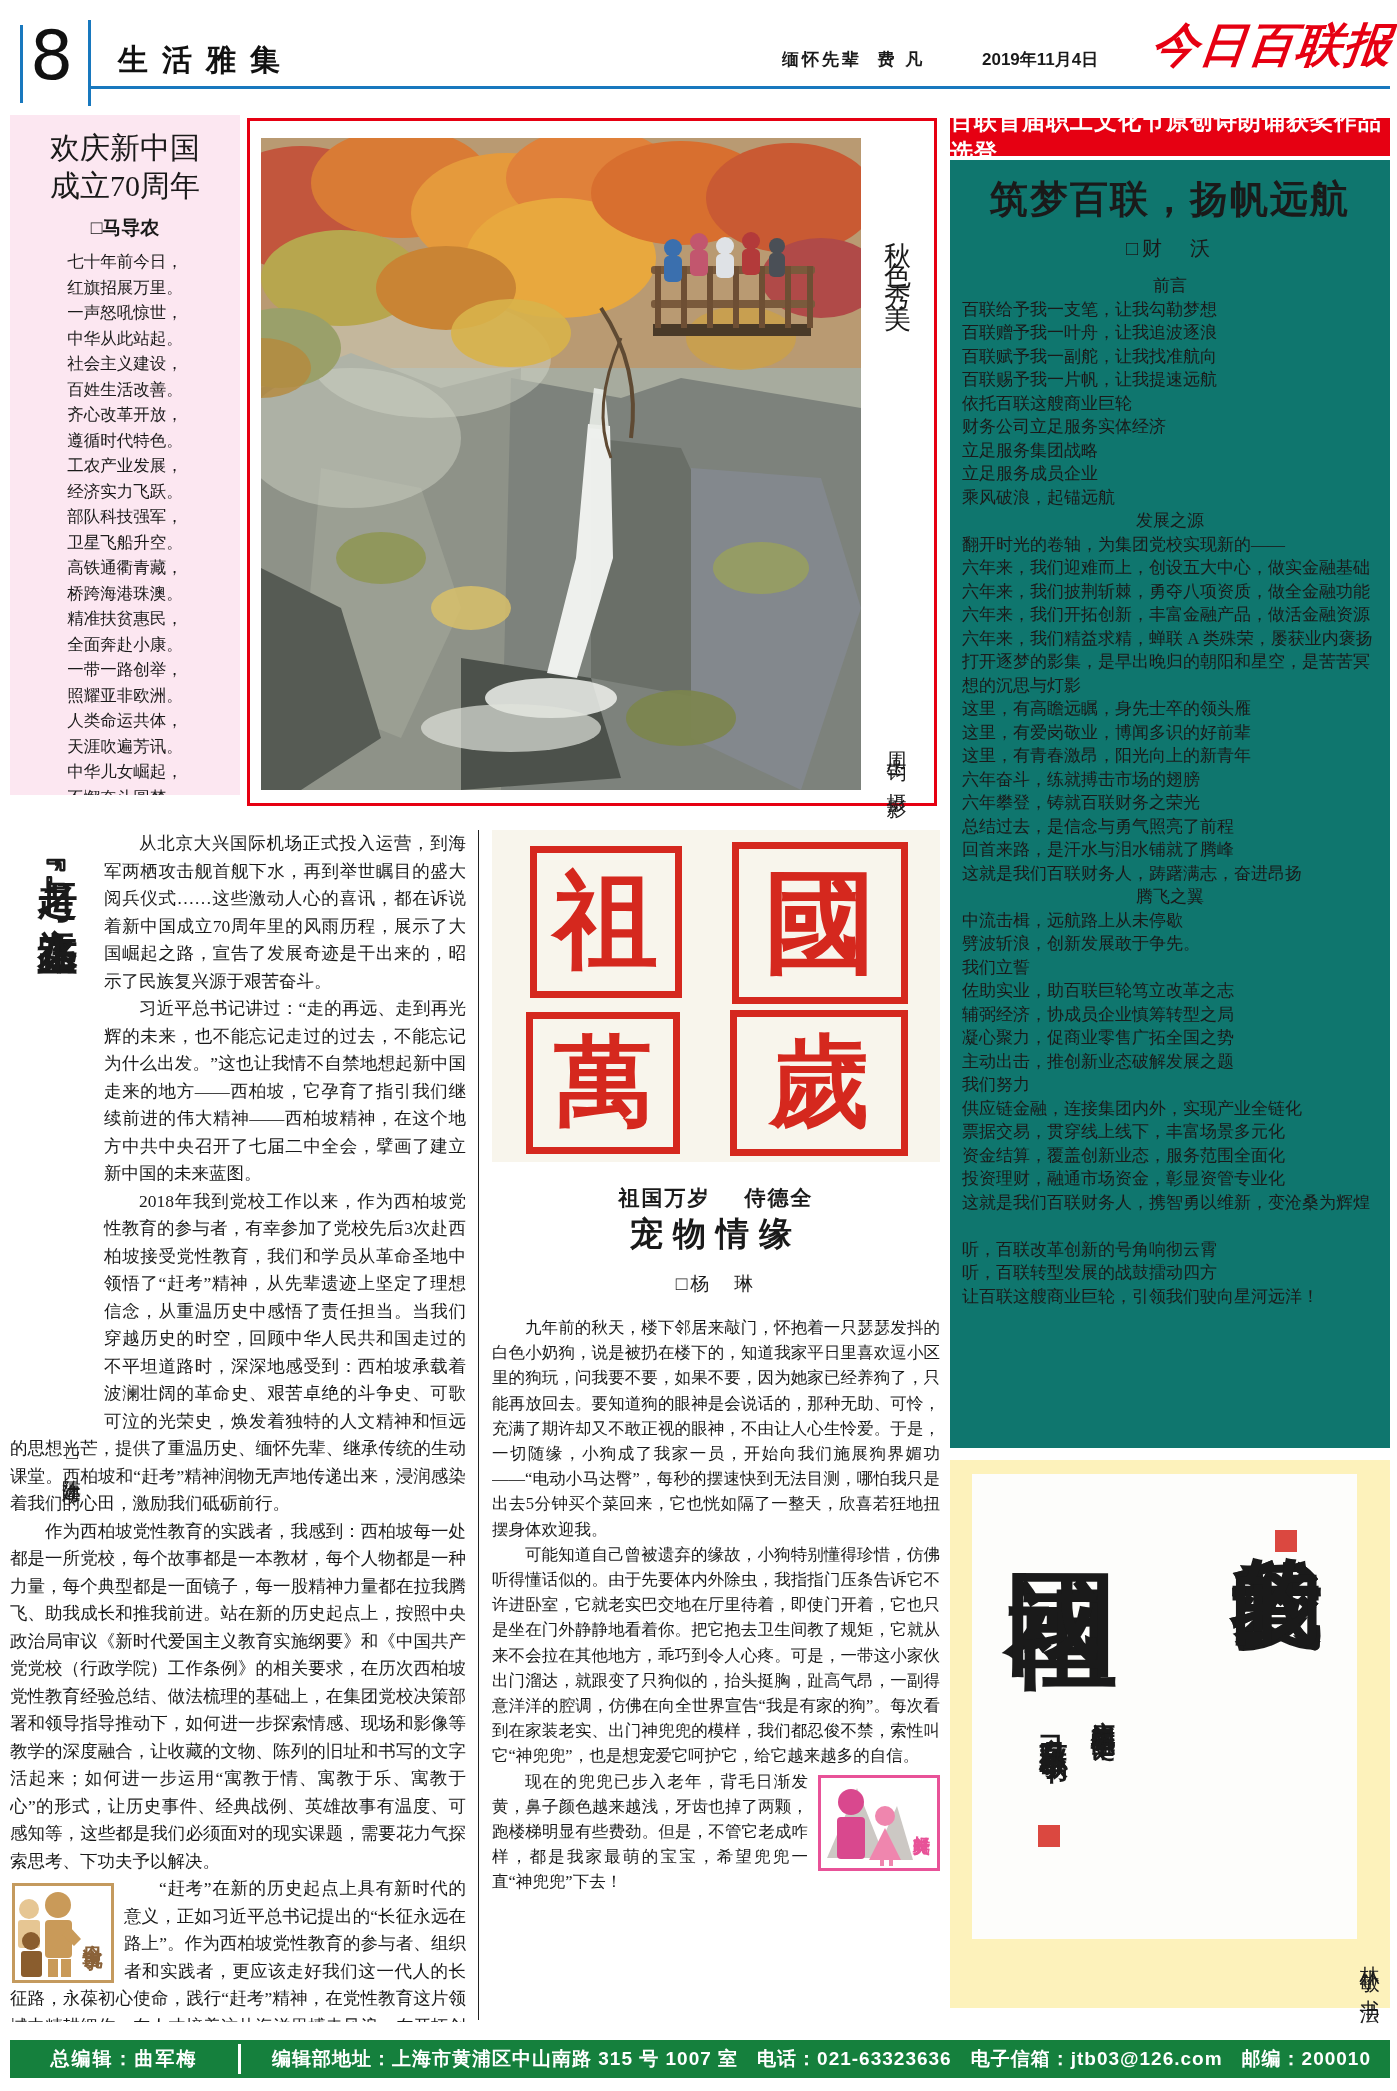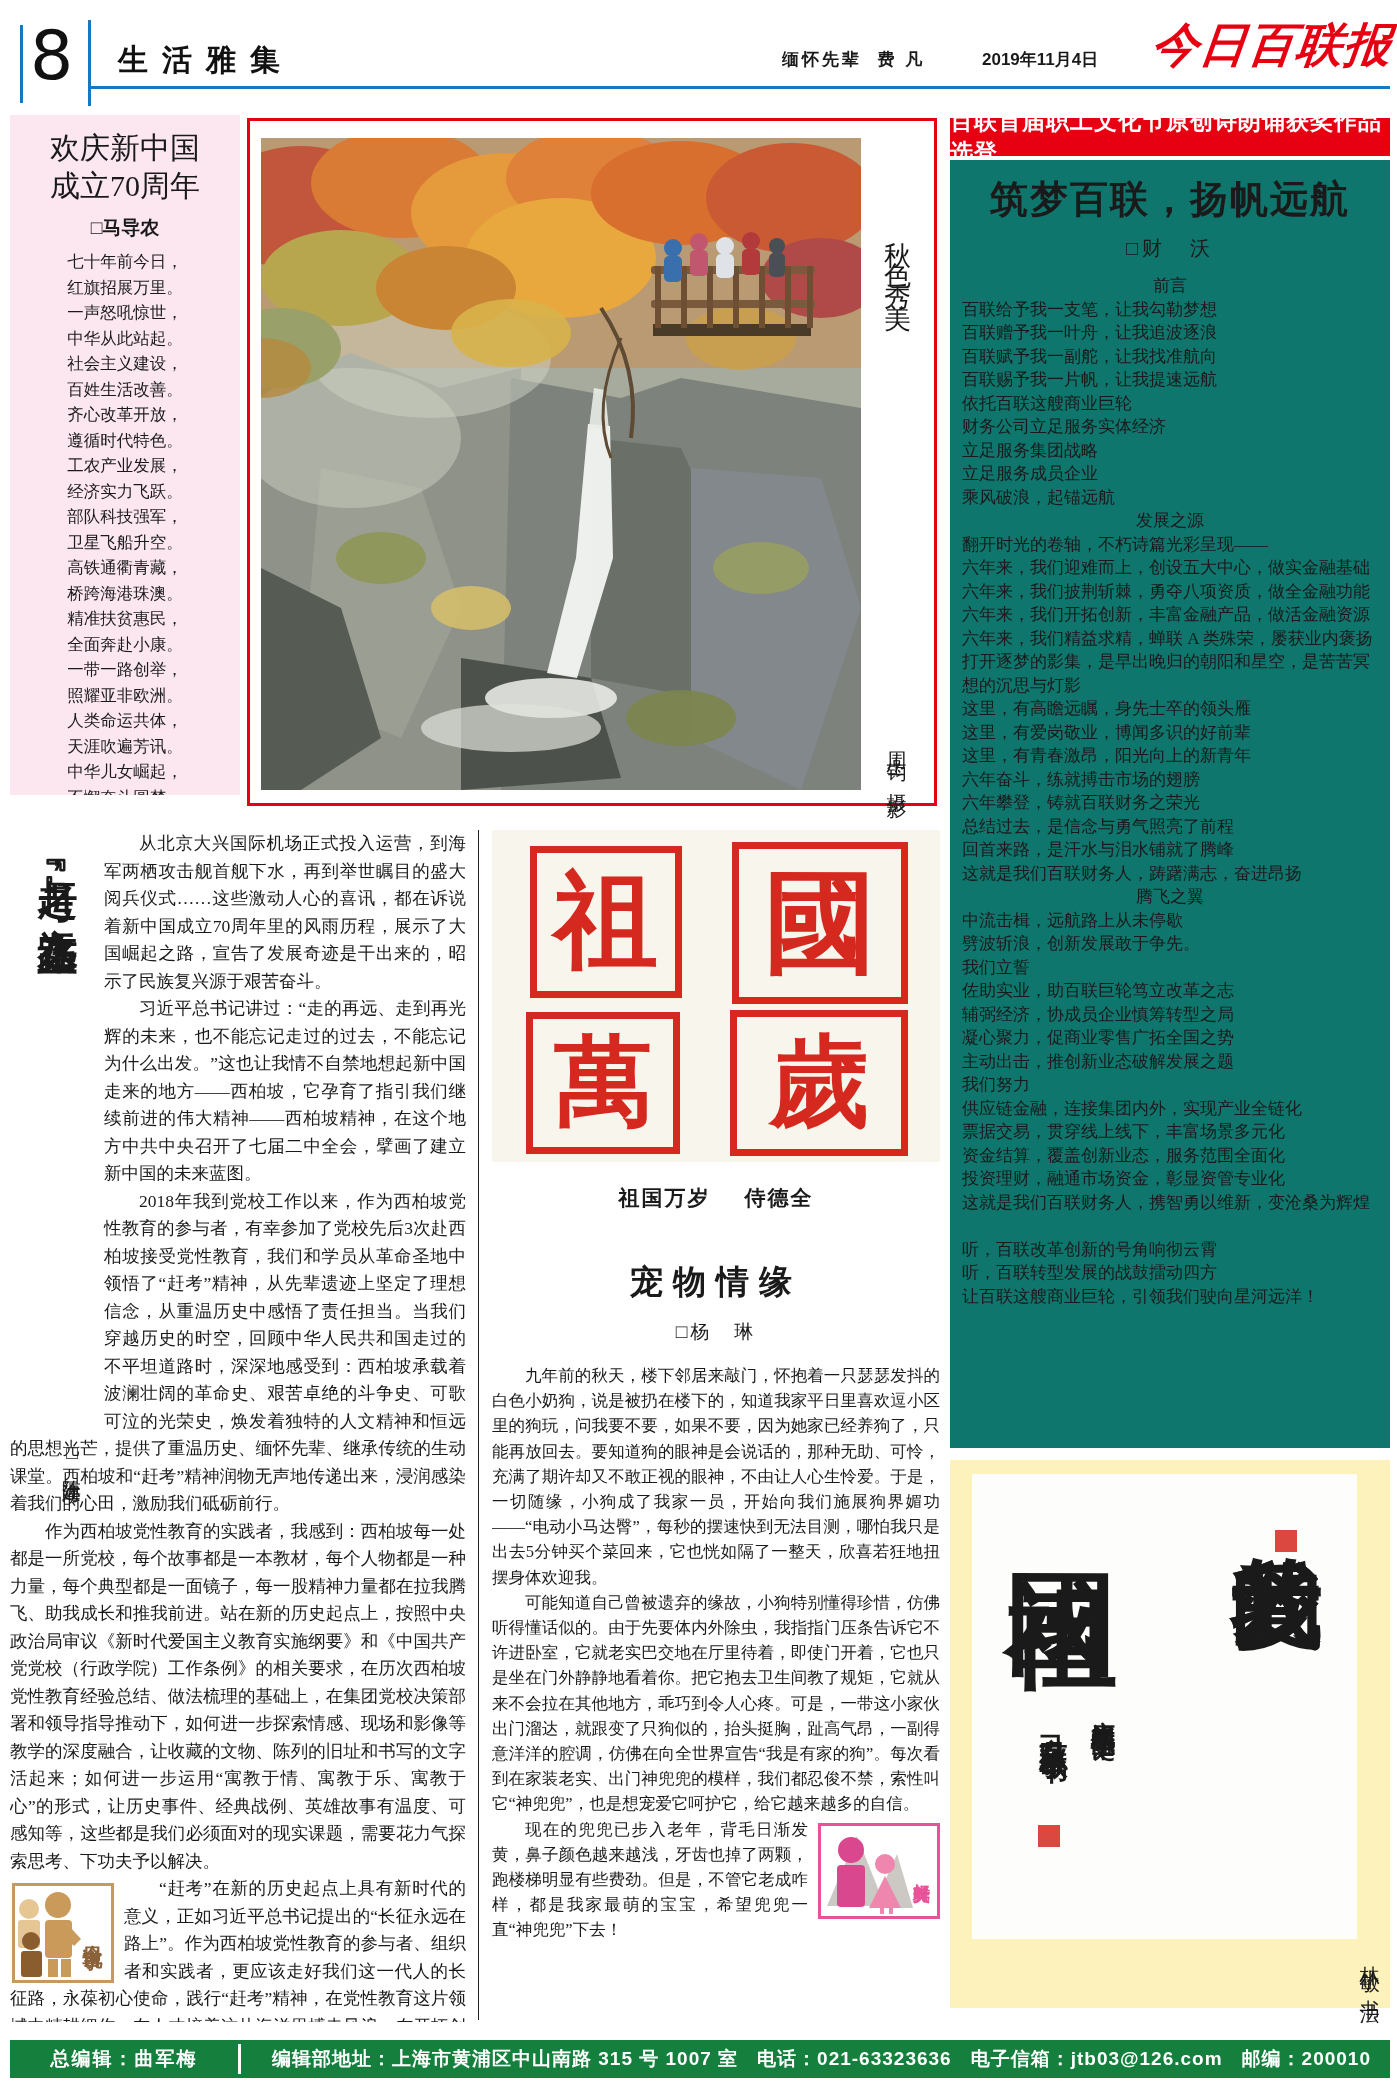--- a/index.html
+++ b/index.html
@@ -75,21 +75,21 @@
           font-family:"Liberation Sans","DejaVu Sans",sans-serif;}
 
   
   .pet-col{position:absolute;left:492px;top:830px;width:448px;height:1192px;overflow:hidden;}
   .seal-panel{position:relative;width:448px;height:332px;background:#f8f5ec;}
   .seal{position:absolute;border:7px solid #d5281e;color:#d5281e;display:flex;align-items:center;
         justify-content:center;font-weight:bold;box-sizing:border-box;}
   .seal-caption{text-align:center;font-size:21px;font-weight:bold;margin-top:22px;letter-spacing:2px;
         font-family:"Liberation Sans","DejaVu Sans",sans-serif;}
   .seal-caption .sp{display:inline-block;width:34px;}
-  .pet-title{text-align:center;font-size:33px;font-weight:bold;letter-spacing:10px;margin-top:48px;}
+  .pet-title{text-align:center;font-size:33px;font-weight:bold;letter-spacing:10px;}
   .pet-author{text-align:center;font-size:19px;margin-top:14px;letter-spacing:3px;}
   .pet-body{margin-top:18px;font-size:16.5px;line-height:25.2px;text-align:justify;}
   .pet-body p{margin:0;text-indent:2em;}
   .logo-nice{float:right;width:122px;height:96px;border:3px solid #e85298;box-sizing:border-box;
         margin:6px 0 0 10px;display:flex;align-items:center;background:#fff;}
   .logo-nice .lab{writing-mode:vertical-rl;text-orientation:upright;font-size:17px;font-weight:bold;
         color:#e85298;margin-right:3px;line-height:1;
         font-family:"Liberation Sans","DejaVu Sans",sans-serif;}
 
   
@@ -234,21 +234,21 @@
         <div>百联给予我一支笔，让我勾勒梦想</div>
         <div>百联赠予我一叶舟，让我追波逐浪</div>
         <div>百联赋予我一副舵，让我找准航向</div>
         <div>百联赐予我一片帆，让我提速远航</div>
         <div>依托百联这艘商业巨轮</div>
         <div>财务公司立足服务实体经济</div>
         <div>立足服务集团战略</div>
         <div>立足服务成员企业</div>
         <div>乘风破浪，起锚远航</div>
         <div class="center">发展之源</div>
-        <div>翻开时光的卷轴，不朽诗篇光彩呈现——</div>
+        <div>翻开时光的卷轴，为集团党校实现新的——</div>
         <div>六年来，我们迎难而上，创设五大中心，做实金融基础</div>
         <div>六年来，我们披荆斩棘，勇夺八项资质，做全金融功能</div>
         <div>六年来，我们开拓创新，丰富金融产品，做活金融资源</div>
         <div>六年来，我们精益求精，蝉联 A 类殊荣，屡获业内褒扬</div>
         <div>打开逐梦的影集，是早出晚归的朝阳和星空，是苦苦冥想的沉思与灯影</div>
         <div>这里，有高瞻远瞩，身先士卒的领头雁</div>
         <div>这里，有爱岗敬业，博闻多识的好前辈</div>
         <div>这里，有青春激昂，阳光向上的新青年</div>
         <div>六年奋斗，练就搏击市场的翅膀</div>
         <div>六年攀登，铸就百联财务之荣光</div>

